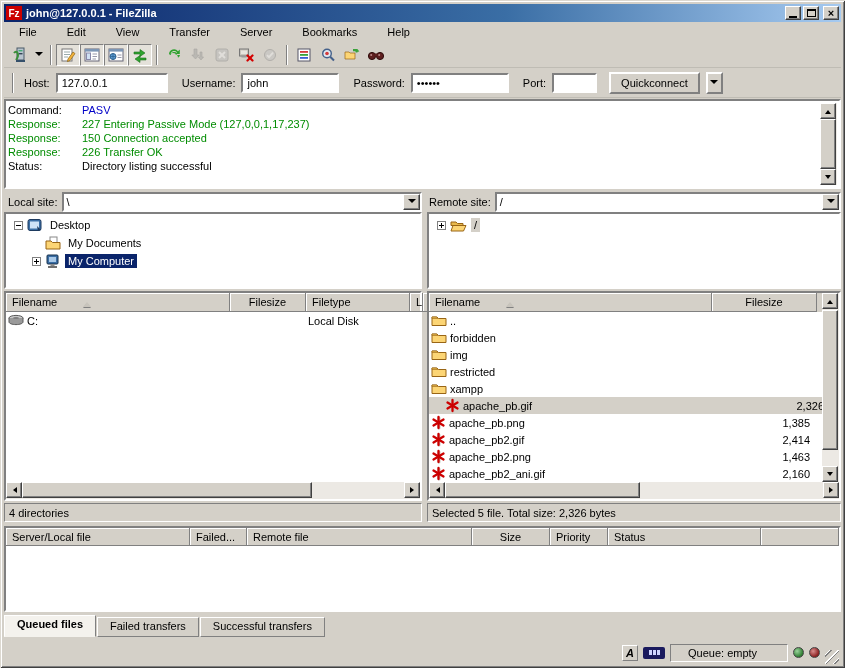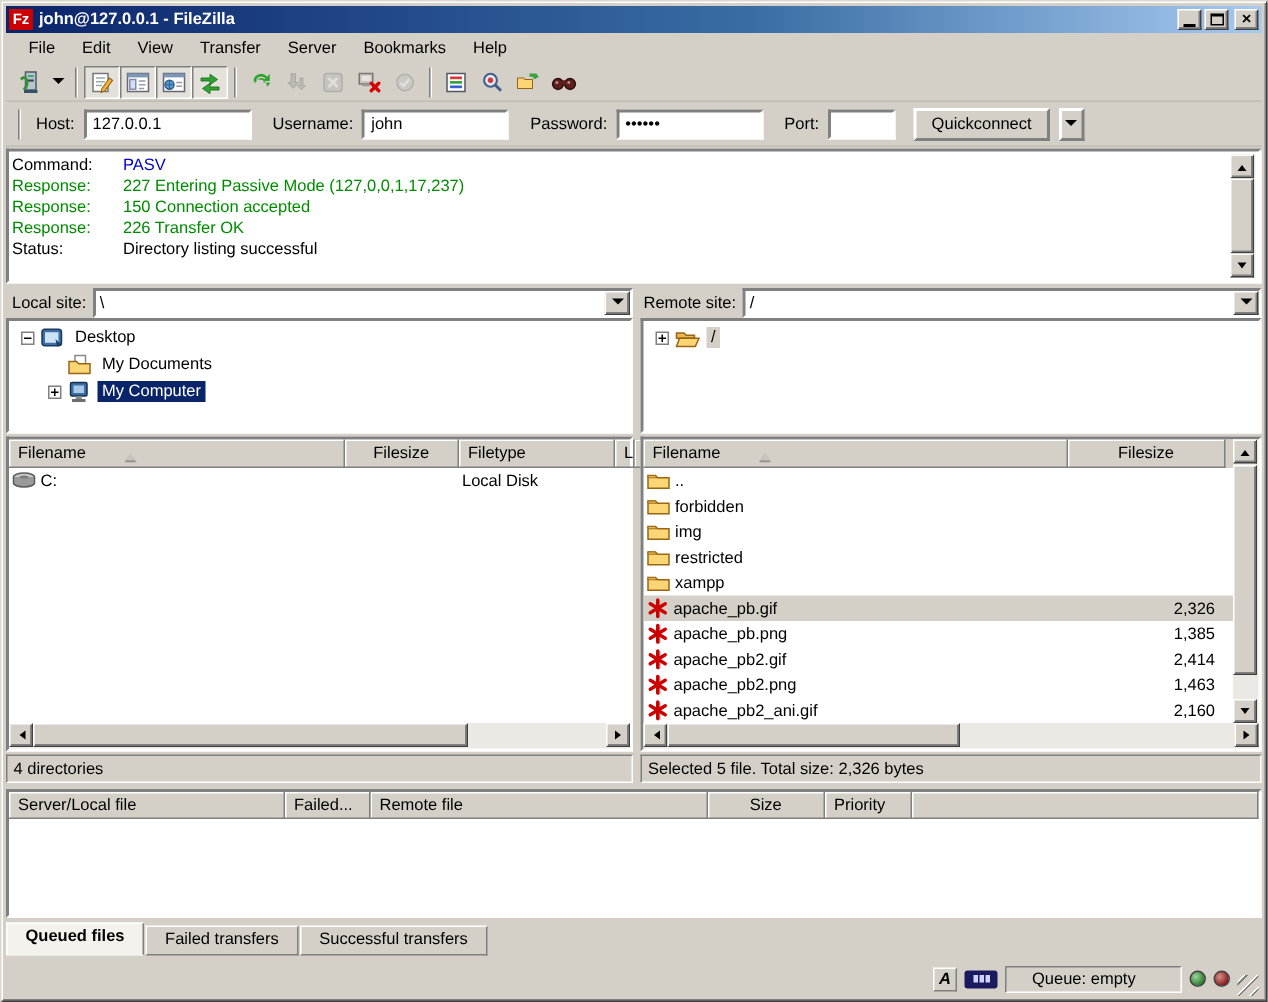--- a/index.html
+++ b/index.html
@@ -17,21 +17,21 @@
   .fzlogo{width:16px;height:14px;background:#cc0000;color:#fff;font-weight:bold;font-size:10px;
     display:flex;align-items:center;justify-content:center;margin-right:4px;flex:none;}
   .title-text{color:#fff;font-weight:bold;font-size:11px;flex:1;white-space:nowrap;}
   .tb-btns{display:flex;gap:2px;}
   .tb-btn{width:16px;height:14px;background:#d4d0c8;border:1px solid;border-color:#fff #404040 #404040 #fff;
     box-shadow:inset -1px -1px 0 #808080;display:flex;align-items:center;justify-content:center;}
   .g-min{width:8px;height:2px;background:#000;margin-top:7px;}
   .g-max{width:9px;height:8px;border:1px solid #000;border-top-width:2px;}
   .g-x{font-size:11px;font-weight:bold;line-height:10px;}
   
-  .menubar{position:absolute;left:4px;top:22px;width:837px;height:20px;display:flex;align-items:center;padding-left:6px;}
+  .menubar{position:absolute;left:4px;top:22px;width:837px;height:20px;display:flex;align-items:center;padding-left:6px;gap:12px;}
   .menu-item{padding:2px 9px;}
   
   .toolbar{position:absolute;left:4px;top:42px;width:837px;height:26px;display:flex;align-items:center;padding-left:4px;border-bottom:1px solid #bfbcb4;}
   .tsep{width:2px;height:20px;border-left:1px solid #808080;border-right:1px solid #fff;margin:0 4px;flex:none;}
   .tbtn{width:24px;height:22px;display:flex;align-items:center;justify-content:center;flex:none;border:1px solid transparent;}
   .tbtn.toggled{border-color:#808080 #fff #fff #808080;background:#e4e1da;}
   .tbtn.disabled svg{filter:grayscale(1) opacity(.45);}
   .tbtn.dropdown{width:14px;}
   .arrow-down{width:0;height:0;border:4px solid transparent;border-top:4px solid #000;margin-top:4px;}
   .icon{display:inline-flex;align-items:center;justify-content:center;flex:none;}
@@ -506,21 +506,21 @@
               <svg width="16" height="15" viewBox="0 0 16 15">
                 <path d="M1 4h5l1.5 1.5H15V12.5H1z" fill="#fcd575" stroke="#996515"></path>
                 <path d="M1 4h4.6L7 5.5H1z" fill="#e8b94e" stroke="#996515" stroke-width=".6"></path>
               </svg>
             </span>
             <span style="margin-left: 3px;">xampp</span>
           </div>
           <div class="cell right" style="width: 105px;"></div>
         </div>
         <div class="list-row selected">
-          <div class="cell" style="width: 283px;">
+          <div class="cell" style="width: 283px; margin-left: 14px;">
             <span class="icon">
               <svg width="15" height="15" viewBox="0 0 15 15">
                 <g stroke="#c9c5bd" stroke-width="3" stroke-linecap="round">
                   <line x1="8" y1="3" x2="8" y2="13"></line>
                 </g>
                 <g stroke="#cc0000" stroke-width="2.3" stroke-linecap="round">
                   <line x1="7.5" y1="2" x2="7.5" y2="13"></line>
                   <line x1="2.5" y1="4.5" x2="12.5" y2="10.5"></line>
                   <line x1="12.5" y1="4.5" x2="2.5" y2="10.5"></line>
                 </g>
@@ -640,20 +640,23 @@
         </div>
         <div class="hcell" style="width: 225px;">
           <span>Remote file</span>
         </div>
         <div class="hcell right" style="width: 78px;">
           <span>Size</span>
         </div>
         <div class="hcell" style="width: 58px;">
           <span>Priority</span>
         </div>
+        <div class="hcell" style="width: 153px;">
+          <span>Status</span>
+        </div>
         <div class="hcell fill"></div>
       </div>
   </div>
 
   <div class="tabbar" id="tabbar">
       <div class="tab active">Queued files</div>
       <div class="tab">Failed transfers</div>
       <div class="tab">Successful transfers</div>
     </div>
 

